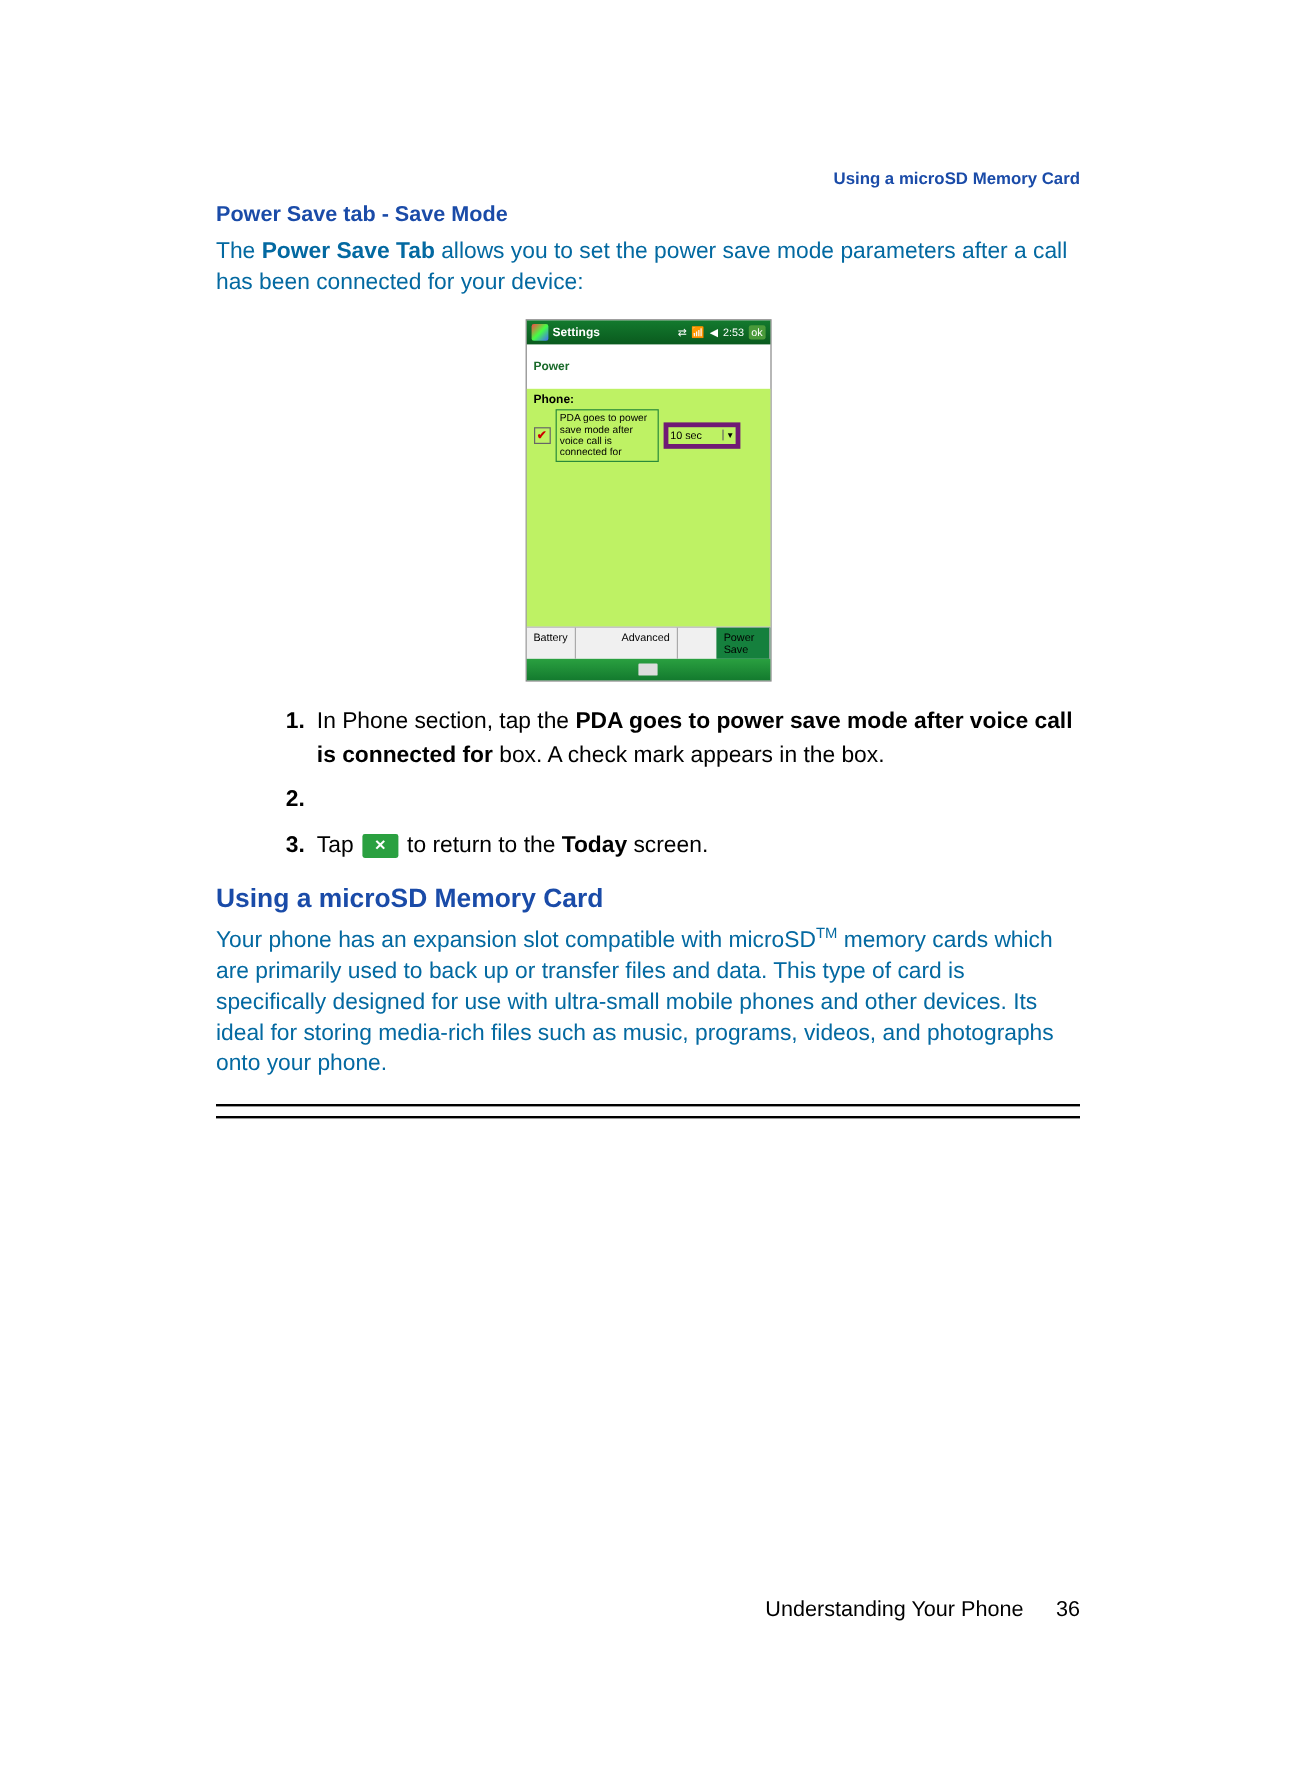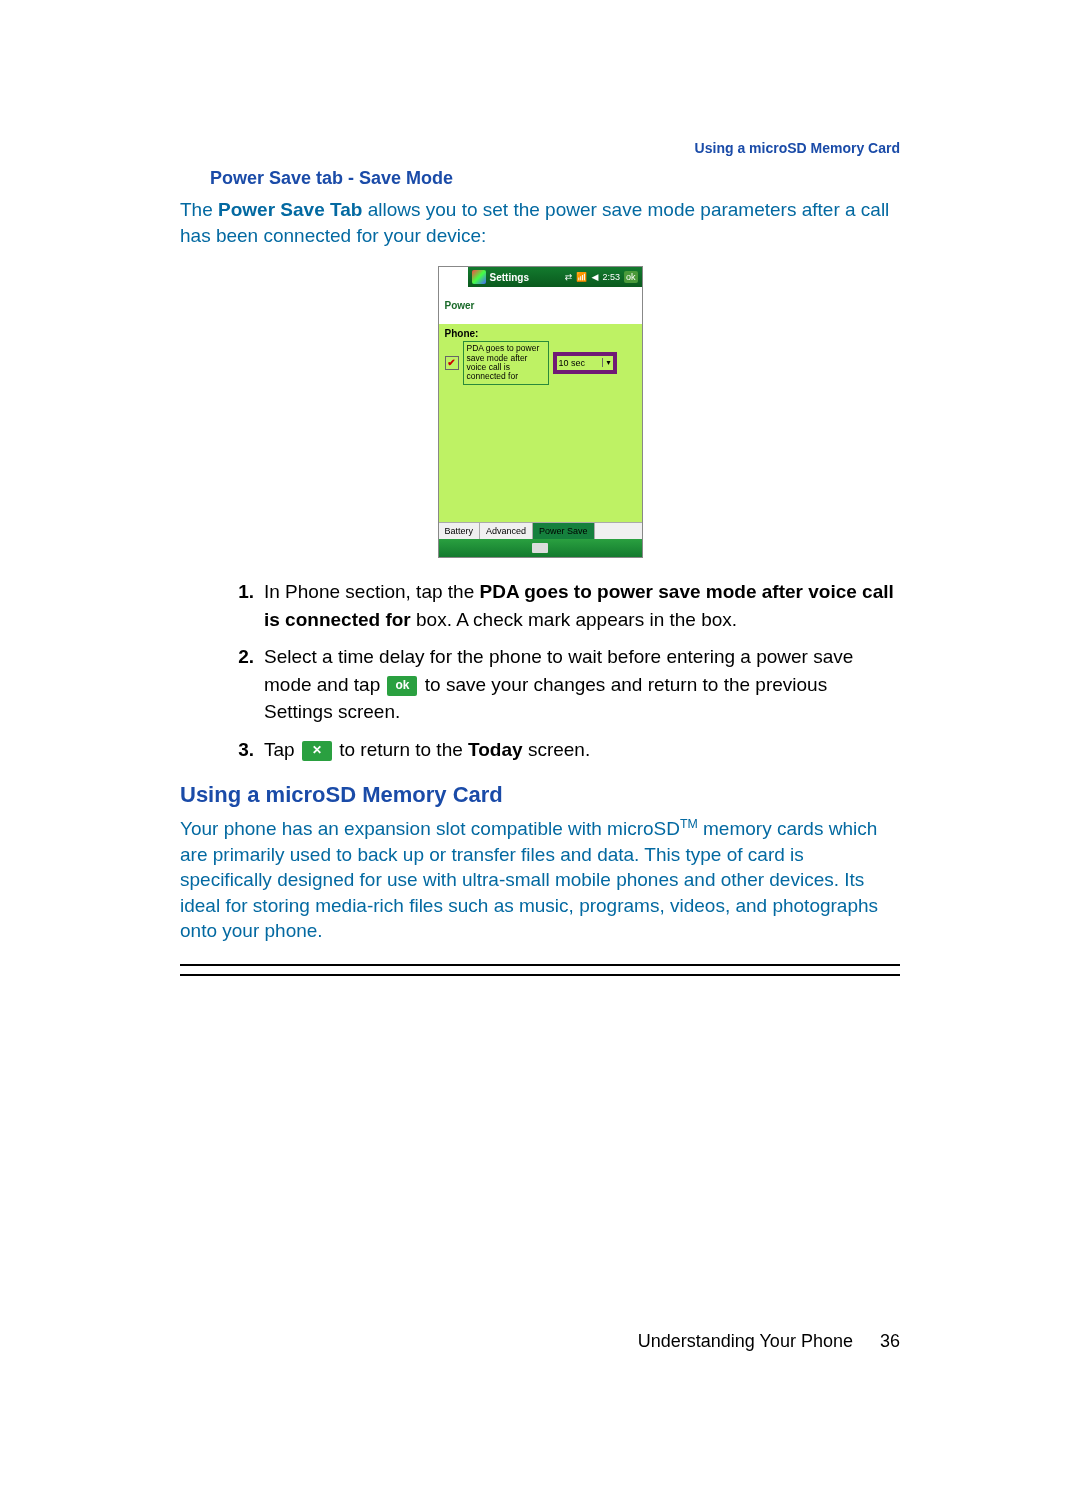--- a/index.html
+++ b/index.html
@@ -19,21 +19,20 @@
     font-weight: bold;
     font-size: 14px;
     text-align: right;
     margin-bottom: 12px;
   }
   .subheading {
     color: #1a4ba8;
     font-weight: bold;
     font-size: 18px;
     margin-bottom: 8px;
-    margin-left: 30px;
   }
   .body-text {
     font-size: 19px;
     line-height: 1.35;
     color: #0369a1;
     margin-bottom: 18px;
   }
   .screenshot {
     margin: 0 auto 20px auto;
     width: 205px;
@@ -43,21 +42,20 @@
     width: 203px;
     font-size: 10px;
   }
   .screen-titlebar {
     background: linear-gradient(to bottom, #137a2e, #0a5a1e);
     height: 20px;
     display: flex;
     align-items: center;
     padding: 0 4px;
     color: #fff;
-    margin-left: 29px;
   }
   .titlebar-flag {
     width: 14px;
     height: 14px;
     background: linear-gradient(135deg, #ff4444 0%, #44ff44 50%, #4466ff 100%);
     border-radius: 2px;
     margin-right: 4px;
   }
   .titlebar-text {
     font-weight: bold;
@@ -129,20 +127,21 @@
   .select-arrow {
     border-left: 1px solid #666;
     padding-left: 3px;
     font-size: 8px;
   }
   .screen-tabs {
     display: flex;
     font-size: 9px;
     background: #f0f0f0;
     border-top: 1px solid #aaa;
+    gap: 32px;
   }
   .screen-tab {
     padding: 3px 6px;
     border-right: 1px solid #aaa;
   }
   .screen-tab.active {
     background: #15803d;
   }
   .screen-bottombar {
     height: 18px;
@@ -280,23 +279,20 @@
 
   <div class="ol">
     <div class="ol-item">
       <div class="ol-num">1.</div>
       <div class="ol-body">
         <span>In Phone section, tap the </span><b>PDA goes to power save mode after voice call is connected for</b><span> box. A check mark appears in the box.</span>
       </div>
     </div>
     <div class="ol-item">
       <div class="ol-num">2.</div>
-      <div class="ol-body">
-        <span>Select a time delay for the phone to wait before entering a power save mode and tap </span><span class="inline-btn btn-ok">ok</span><span> to save your changes and return to the previous Settings screen.</span>
-      </div>
     </div>
     <div class="ol-item">
       <div class="ol-num">3.</div>
       <div class="ol-body">
         <span>Tap </span><span class="inline-btn btn-x">✕</span><span> to return to the </span><b>Today</b><span> screen.</span>
       </div>
     </div>
   </div>
 
   <div class="section-heading">Using a microSD Memory Card</div>

